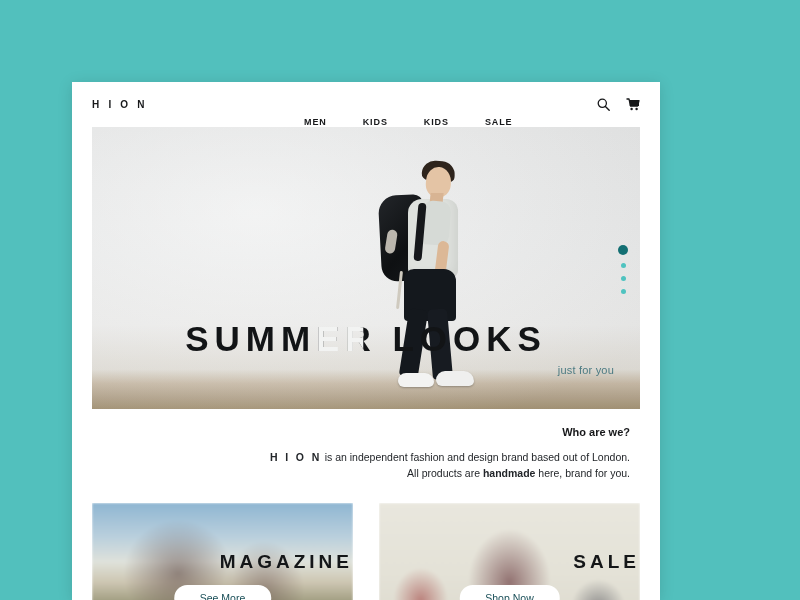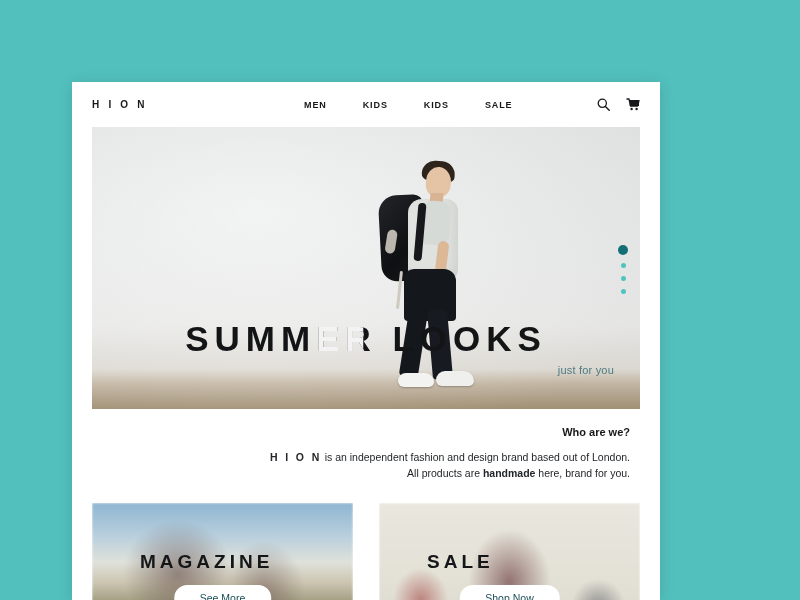--- a/index.html
+++ b/index.html
@@ -37,21 +37,21 @@
     font-size:10px;
     font-weight:bold;
     letter-spacing:3.2px;
     color:#17181a;
   }
   .nav-links {
     position:absolute;
     left:232px;
     top:0; height:45px;
     display:flex;
-    align-items:center;
+    align-items:flex-end;
     gap:36px;
   }
   .nav-link {
     font-size:9px;
     font-weight:bold;
     letter-spacing:0.9px;
     color:#17181a;
     cursor:pointer;
     text-decoration:none;
   }
@@ -297,26 +297,25 @@
     background:
       radial-gradient(ellipse 22% 58% at 50% 62%, rgba(92,40,46,0.6), rgba(92,40,46,0) 72%),
       radial-gradient(ellipse 14% 34% at 16% 76%, rgba(150,40,40,0.5), rgba(150,40,40,0) 75%),
       radial-gradient(ellipse 14% 30% at 84% 82%, rgba(60,60,70,0.5), rgba(60,60,70,0) 75%),
       linear-gradient(to bottom, #e9e7de 0%, #e4e2d7 55%, #dcd9cd 100%);
     filter:blur(1.2px);
   }
   .card-title {
     position:absolute;
     left:0; right:0; top:48px;
-    text-align:left;
+    text-align:right;
     font-size:19px;
     font-weight:bold;
     letter-spacing:4px;
     color:#141618;
-    padding-left:48px;
   }
   .card-btn {
     position:absolute;
     left:50%; top:82px;
     transform:translateX(-50%);
     background:#ffffff;
     color:#1a4f58;
     font-size:10.5px;
     padding:7px 26px;
     border-radius:20px;

